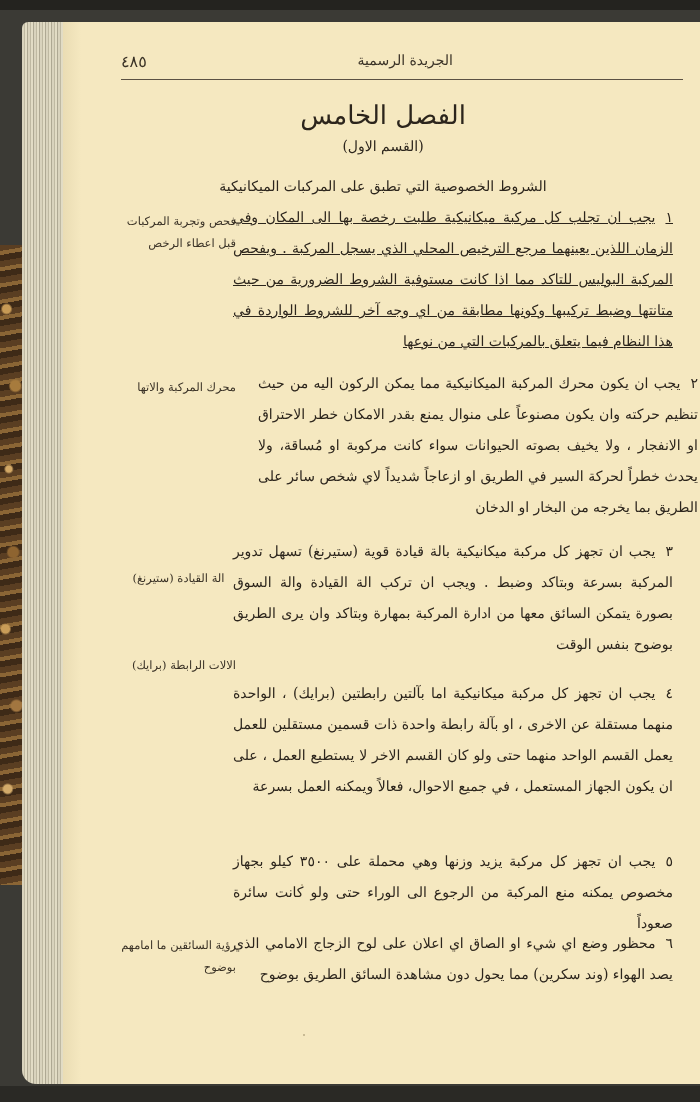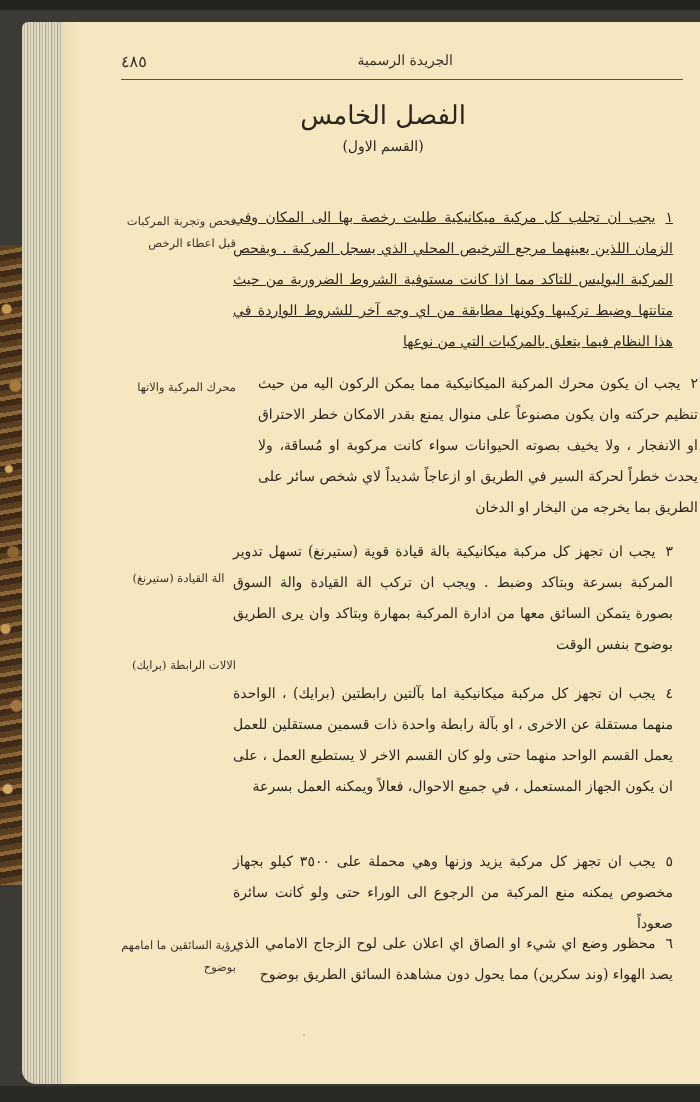--- a/index.html
+++ b/index.html
@@ -88,20 +88,21 @@
 
   <div class="running-head">
     <span class="rh-title">الجريدة الرسمية</span>
     <span class="rh-page">٤٨٥</span>
   </div>
   <div class="head-rule"></div>
 
   <div class="chapter">
     <p class="chapter-title">الفصل الخامس</p>
     <p class="chapter-sub">(القسم الاول)</p>
+    <p class="chapter-desc">الشروط الخصوصية التي تطبق على المركبات الميكانيكية</p>
   </div>
 
   <div class="article" style="top:180px;text-decoration:underline;">
     <span class="num">١</span><span>يجب ان تجلب كل مركبة ميكانيكية طلبت رخصة بها الى المكان وفي الزمان اللذين يعينهما مرجع الترخيص المحلي الذي يسجل المركبة . ويفحص المركبة البوليس للتاكد مما اذا كانت مستوفية الشروط الضرورية من حيث متانتها وضبط تركيبها وكونها مطابقة من اي وجه آخر للشروط الواردة في هذا النظام فيما يتعلق بالمركبات التي من نوعها</span>
   </div>
   <div class="margin-note" style="top:188px;">فحص وتجربة المركبات قبل اعطاء الرخص</div>
 
   <div class="article" style="top:346px;margin-left:25px;">
     <span class="num">٢</span><span>يجب ان يكون محرك المركبة الميكانيكية مما يمكن الركون اليه من حيث تنظيم حركته وان يكون مصنوعاً على منوال يمنع بقدر الامكان خطر الاحتراق او الانفجار ، ولا يخيف بصوته الحيوانات سواء كانت مركوبة او مُساقة، ولا يحدث خطراً لحركة السير في الطريق او ازعاجاً شديداً لاي شخص سائر على الطريق بما يخرجه من البخار او الدخان</span>
   </div>

